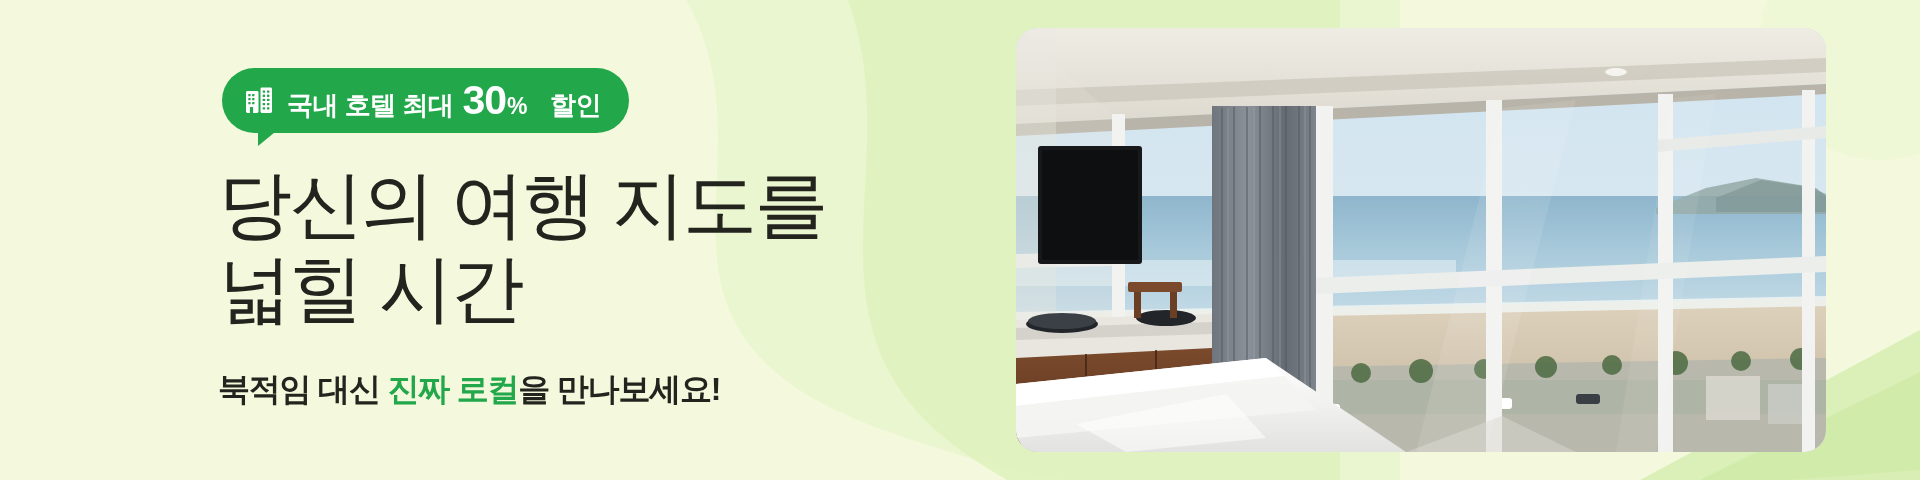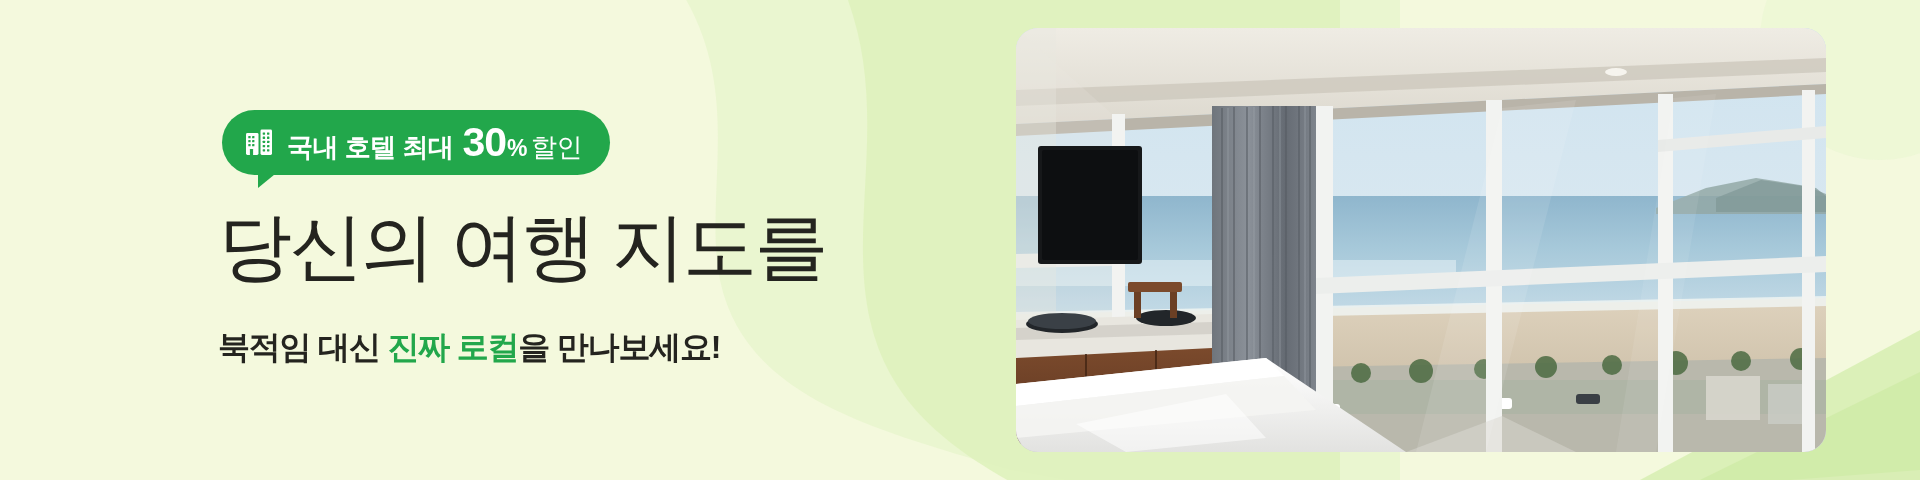--- a/index.html
+++ b/index.html
@@ -40,21 +40,21 @@
     border-top:18px solid #22a74b;
   }
   .badge-icon{display:block;width:30px;height:30px;flex:0 0 30px;}
   .badge-text{
     font-size:26px;font-weight:bold;letter-spacing:-0.5px;
     white-space:nowrap;display:flex;align-items:baseline;gap:0;
   }
   .badge-text .lead{font-size:26px;font-weight:bold;}
   .badge-num{font-size:41px;font-weight:bold;letter-spacing:-1px;margin-left:9px;}
   .badge-pct{font-size:23px;font-weight:bold;margin-left:1px;}
-  .badge-tailword{font-size:26px;font-weight:normal;margin-left:4px;}
+  .badge-tailword{font-size:26px;font-weight:bold;margin-left:23px;}
 
   
   .headline{
     color:#24241f;
     font-size:74px;font-weight:normal;
     line-height:1.13;letter-spacing:-2.5px;
     margin:0 0 0 0;
     white-space:nowrap;
   }
   .headline .l2{display:block;}
@@ -143,20 +143,21 @@
           <span class="badge-num">30</span>
           <span class="badge-pct">%</span>
           <span class="badge-tailword">할인</span>
         </span>
         <span class="badge-tail"></span>
       </div>
     </div>
 
     <h1 class="headline">
       <span>당신의 여행 지도를</span>
+      <span class="l2">넓힐 시간</span>
     </h1>
 
     <div class="subtitle">
       <span>북적임 대신 </span><span class="hl">진짜 로컬</span><span>을 만나보세요!</span>
     </div>
   </div>
 
   <div class="photo">
     <svg viewBox="0 0 810 424" preserveAspectRatio="none">
       <defs>

